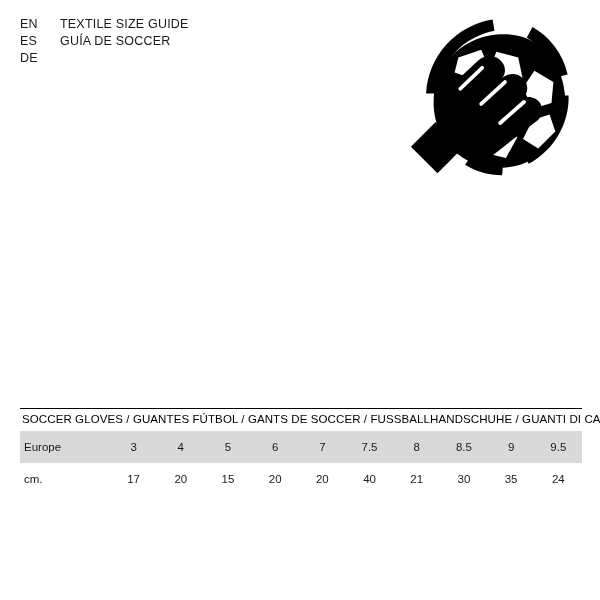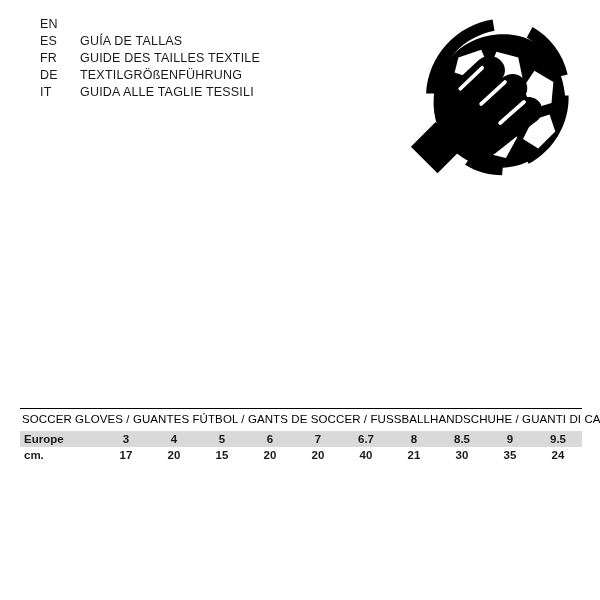--- a/index.html
+++ b/index.html
@@ -12,21 +12,21 @@
     height: 600px;
     font-family: "Liberation Sans", sans-serif;
     color: #000000;
     position: relative;
     overflow: hidden;
   }
 
   
   .legend {
     position: absolute;
-    left: 40px;
+    left: 20px;
     top: 16px;
     width: 330px;
   }
   .legend-row {
     display: flex;
     align-items: baseline;
     height: 17px;
     line-height: 17px;
   }
   .legend-code {
@@ -72,24 +72,23 @@
   }
   table.size-table {
     border-collapse: collapse;
     width: 100%;
     table-layout: fixed;
   }
   table.size-table td {
     font-size: 11.5px;
     color: #1a1a1a;
     height: 16px;
-    padding: 0;
+    padding: 8px;
     text-align: center;
     vertical-align: middle;
-    font-weight: bold;
   }
   table.size-table tr.row-shaded {
     background: #d9d9d9;
   }
   table.size-table td.rowhead {
     text-align: left;
     padding-left: 4px;
     width: 78px;
   }
   .divider-top {
@@ -100,36 +99,28 @@
     width: 562px;
     height: 0;
   }
 </style>
 </head>
 <body>
 
 <div class="legend">
   <div class="legend-row">
     <span class="legend-code">EN</span>
+    <span class="legend-label">TEXTILE SIZE GUIDE</span>
   </div>
   <div class="legend-row">
     <span class="legend-code">ES</span>
-    <span class="legend-label">GUÍA DE TALLAS</span>
-  </div>
-  <div class="legend-row">
-    <span class="legend-code">FR</span>
-    <span class="legend-label">GUIDE DES TAILLES TEXTILE</span>
+    <span class="legend-label">GUÍA DE SOCCER</span>
   </div>
   <div class="legend-row">
     <span class="legend-code">DE</span>
-    <span class="legend-label">TEXTILGRÖßENFÜHRUNG</span>
-  </div>
-  <div class="legend-row">
-    <span class="legend-code">IT</span>
-    <span class="legend-label">GUIDA ALLE TAGLIE TESSILI</span>
   </div>
 </div>
 
 <div class="illustration">
   <svg viewBox="0 0 200 200" xmlns="http://www.w3.org/2000/svg" aria-hidden="true">
     <g fill="#000000">
 
       <path d="M108 12 C70 18 40 50 38 90 L50 90 C52 56 78 30 110 24 Z"></path>
       <path d="M150 20 C168 30 182 48 187 70 L175 73 C170 54 158 39 144 31 Z"></path>
       <path d="M188 92 C189 122 172 150 146 164 L140 153 C162 141 177 117 176 92 Z"></path>
@@ -166,21 +157,21 @@
   <div class="table-title">SOCCER GLOVES / GUANTES FÚTBOL / GANTS DE SOCCER / FUSSBALLHANDSCHUHE / GUANTI DI CALCIO</div>
   <table class="size-table">
     <tbody>
       <tr class="row-shaded">
         <td class="rowhead">Europe</td>
         <td>3</td>
         <td>4</td>
         <td>5</td>
         <td>6</td>
         <td>7</td>
-        <td>6.7</td>
+        <td>7.5</td>
         <td>8</td>
         <td>8.5</td>
         <td>9</td>
         <td>9.5</td>
       </tr>
       <tr>
         <td class="rowhead">cm.</td>
         <td>17</td>
         <td>20</td>
         <td>15</td>

